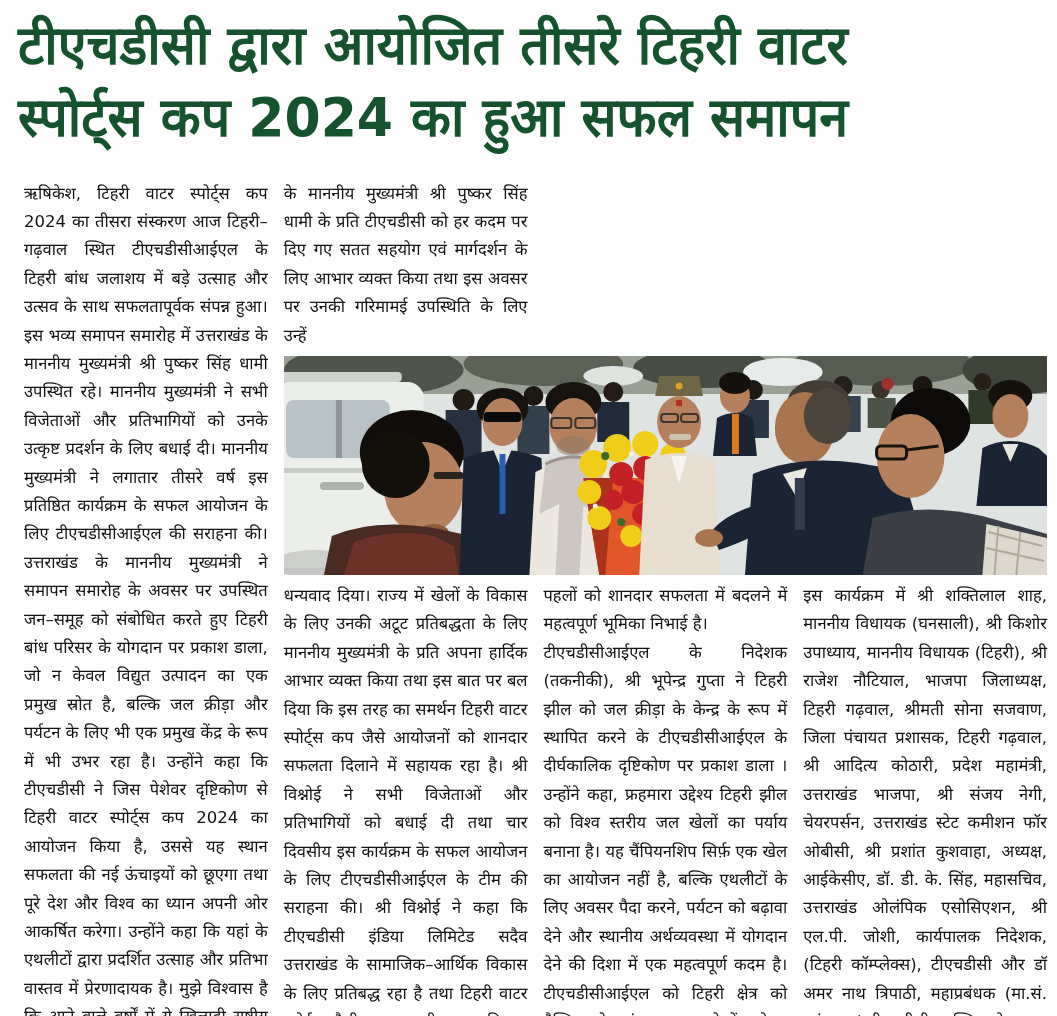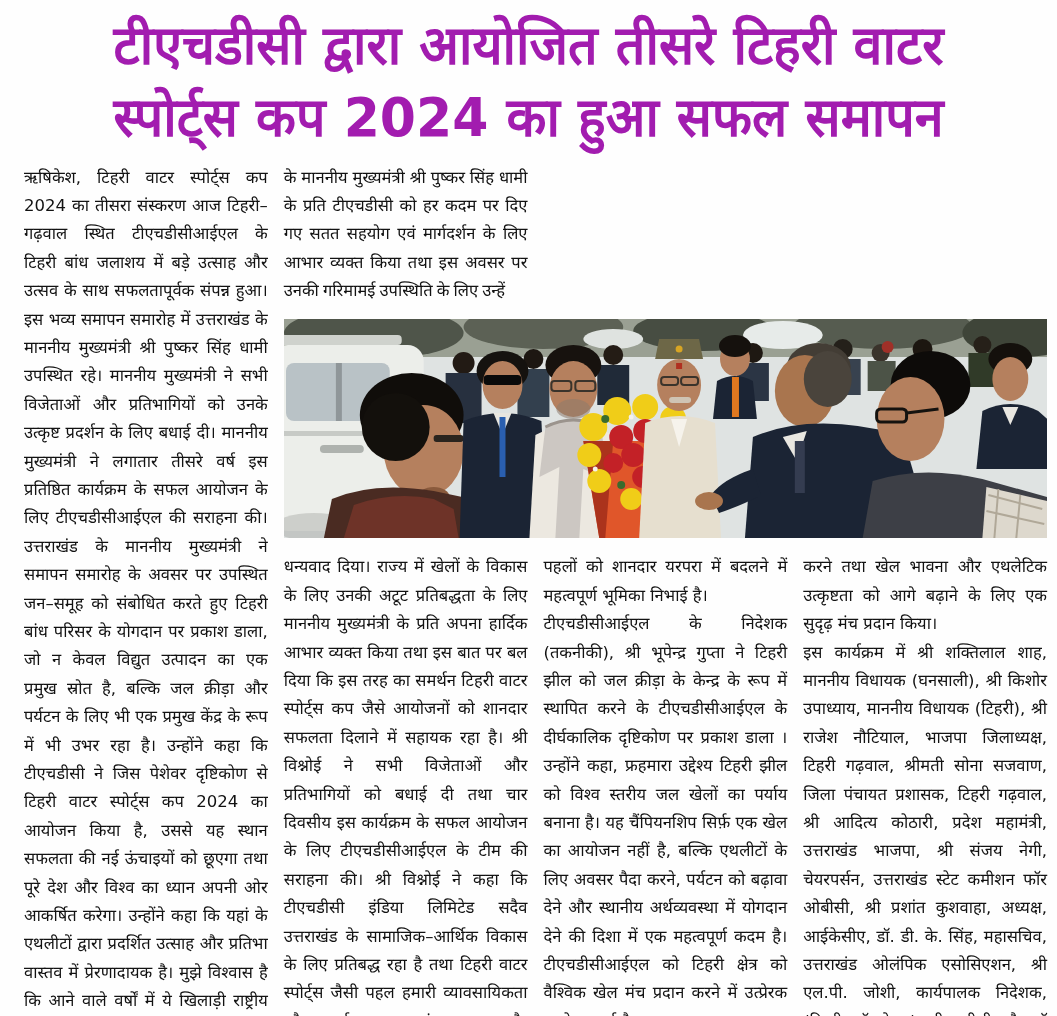--- a/index.html
+++ b/index.html
@@ -5,47 +5,47 @@
   html,body{margin:0;padding:0;background:#ffffff;}
   .page{
     position:relative;
     width:1057px;height:1016px;
     overflow:hidden;
     background:#fefefe;
     font-family:"DejaVu Sans", sans-serif;
     color:#121212;
   }
   .headline{
-    margin:10px 18px 4px 18px;
-    text-align:center;
+    margin:10px 18px 20px 18px;
+    text-align:left;
     font-weight:700;
     font-size:52px;
     line-height:1.38;
-    color:#a21caf;
+    color:#14532d;
     letter-spacing:0px;
   }
   .headline .hl-line{display:block;transform:scaleY(1.04);}
   .content{
     display:grid;
     grid-template-columns:repeat(4,1fr);
     column-gap:16px;
     padding:6px 10px 0 24px;
   }
   .bodytext{
     font-size:16.5px;
     line-height:28.4px;
     text-align:justify;
     text-justify:inter-word;
   }
   .bodytext p{margin:0;}
   .col1{grid-column:1;grid-row:1 / span 3;}
   .c2{grid-column:2;}
   .c3{grid-column:3;}
   .c4{grid-column:4;}
-  .row-top{grid-row:1;font-family:Liberation Serif, serif;}
+  .row-top{grid-row:1;}
   .row-bot{grid-row:3;}
   .photo{
     grid-column:2 / 5;
     grid-row:2;
     margin:6px 0 7px 0;
     height:219px;
     background:#dfe3e2;
     overflow:hidden;
   }
   .photo svg{display:block;width:100%;height:100%;}
@@ -241,26 +241,25 @@
           <path d="M694,150 L700,92 Q728,78 756,92 L765,100 L765,150 Z" fill="#1b2434"></path>
           <path d="M720,88 L728,106 L736,88 Z" fill="#e9e7e1"></path>
         </g>
       </svg>
     </figure>
 
     <div class="bodytext c2 row-bot">
       <p>धन्यवाद दिया। राज्य में खेलों के विकास के लिए उनकी अटूट प्रतिबद्धता के लिए माननीय मुख्यमंत्री के प्रति अपना हार्दिक आभार व्यक्त किया तथा इस बात पर बल दिया कि इस तरह का समर्थन टिहरी वाटर स्पोर्ट्स कप जैसे आयोजनों को शानदार सफलता दिलाने में सहायक रहा है। श्री विश्नोई ने सभी विजेताओं और प्रतिभागियों को बधाई दी तथा चार दिवसीय इस कार्यक्रम के सफल आयोजन के लिए टीएचडीसीआईएल के टीम की सराहना की। श्री विश्नोई ने कहा कि टीएचडीसी इंडिया लिमिटेड सदैव उत्तराखंड के सामाजिक–आर्थिक विकास के लिए प्रतिबद्ध रहा है तथा टिहरी वाटर स्पोर्ट्स जैसी पहल हमारी व्यावसायिकता और समर्पण का ज्वलंत उदाहरण है। निगम द्वारा कोटेश्वर में हाई परफ़ोर्मेंस अकादमी की स्थापना राज्य में पर्यटन और खेल के</p>
     </div>
     <div class="bodytext c3 row-bot">
-      <p>पहलों को शानदार यरपरा में बदलने में महत्वपूर्ण भूमिका निभाई है।</p>
+      <p>पहलों को शानदार सफलता में बदलने में महत्वपूर्ण भूमिका निभाई है।</p>
       <p>टीएचडीसीआईएल के निदेशक (तकनीकी), श्री भूपेन्द्र गुप्ता ने टिहरी झील को जल क्रीड़ा के केन्द्र के रूप में स्थापित करने के टीएचडीसीआईएल के दीर्घकालिक दृष्टिकोण पर प्रकाश डाला । उन्होंने कहा, फ्रहमारा उद्देश्य टिहरी झील को विश्व स्तरीय जल खेलों का पर्याय बनाना है। यह चैंपियनशिप सिर्फ़ एक खेल का आयोजन नहीं है, बल्कि एथलीटों के लिए अवसर पैदा करने, पर्यटन को बढ़ावा देने और स्थानीय अर्थव्यवस्था में योगदान देने की दिशा में एक महत्वपूर्ण कदम है। टीएचडीसीआईएल को टिहरी क्षेत्र को वैश्विक खेल मंच प्रदान करने में उत्प्रेरक बनने पर गर्व है।</p>
 
     </div>
     <div class="bodytext c4 row-bot">
-      <p>करने तथा खेल भावना और एथलेटिक उत्कृष्टता को आगे बढ़ाने के लिए एक सुदृढ़ मंच प्रदान किया।</p>
       <p>इस कार्यक्रम में श्री शक्तिलाल शाह, माननीय विधायक (घनसाली), श्री किशोर उपाध्याय, माननीय विधायक (टिहरी), श्री राजेश नौटियाल, भाजपा जिलाध्यक्ष, टिहरी गढ़वाल, श्रीमती सोना सजवाण, जिला पंचायत प्रशासक, टिहरी गढ़वाल, श्री आदित्य कोठारी, प्रदेश महामंत्री, उत्तराखंड भाजपा, श्री संजय नेगी, चेयरपर्सन, उत्तराखंड स्टेट कमीशन फॉर ओबीसी, श्री प्रशांत कुशवाहा, अध्यक्ष, आईकेसीए, डॉ. डी. के. सिंह, महासचिव, उत्तराखंड ओलंपिक एसोसिएशन, श्री एल.पी. जोशी, कार्यपालक निदेशक, (टिहरी कॉम्प्लेक्स), टीएचडीसी और डॉ अमर नाथ त्रिपाठी, महाप्रबंधक (मा.सं. एवं प्रशा.) टीएचडीसी उपस्थित रहे।</p>
     </div>
 
   </div>
 
   <div class="cutoff">
     <svg width="860" height="8" viewBox="0 0 860 8">
       <g fill="#101010">
         <rect x="34" y="3" width="14" height="5" rx="2"></rect>
         <rect x="70" y="4" width="10" height="4" rx="2"></rect>

